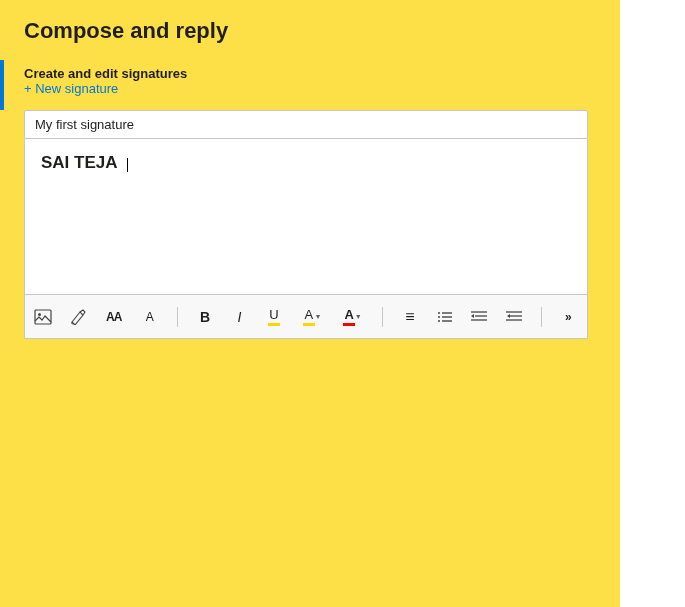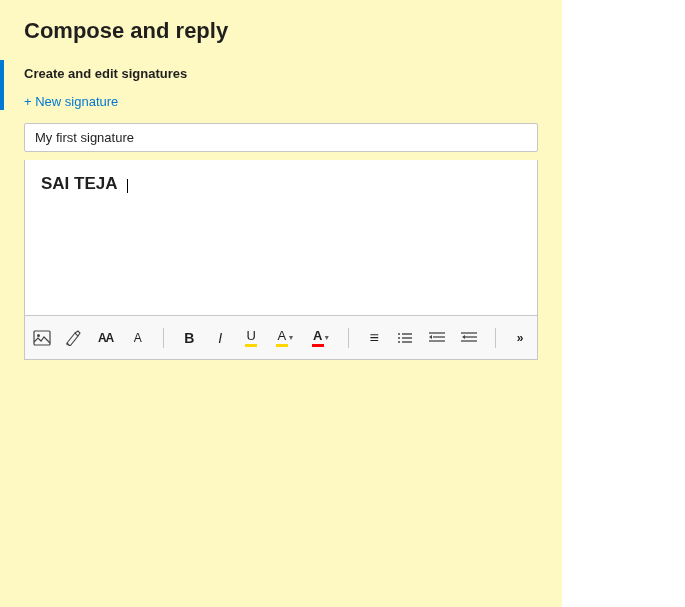--- a/index.html
+++ b/index.html
@@ -6,24 +6,24 @@
     body {
       font-family: 'Segoe UI', Arial, sans-serif;
       background: #ffffff;
       width: 685px;
       min-height: 607px;
       color: #201f1e;
       font-size: 14px;
     }
 
     .page-container {
-      width: 562px;
+      width: 620px;
       min-height: 607px;
-      background: #fef9c3;
-      padding: 18px 24px 0 24px;
+      background: #fde047;
+      padding: 18px 32px 0 24px;
       position: relative;
     }
 
     .blue-left-bar {
       position: absolute;
       left: 0;
       top: 60px;
       width: 4px;
       height: 50px;
       background: #0078d4;
@@ -47,21 +47,21 @@
       font-size: 13px;
       color: #605e5c;
       margin-bottom: 14px;
       line-height: 1.5;
     }
 
     .create-edit-label {
       font-size: 13px;
       font-weight: 700;
       color: #201f1e;
-      margin-bottom: 13px;
+      margin-bottom: 0;
     }
 
     .new-signature-btn {
       display: flex;
       align-items: center;
       gap: 4px;
       color: #0078d4;
       font-size: 13px;
       font-weight: 400;
       cursor: pointer;
@@ -74,21 +74,21 @@
 
     .signature-name-input {
       width: 100%;
       border: 1px solid #c8c6c4;
       border-radius: 2px;
       padding: 6px 10px;
       font-size: 13px;
       color: #201f1e;
       background: #fff;
       outline: none;
-      margin-bottom: 8px;
+      margin-bottom: 0;
     }
 
     .signature-editor-container {
       border: 1px solid #c8c6c4;
       border-top: none;
       background: #fff;
       min-height: 200px;
       position: relative;
     }
 

